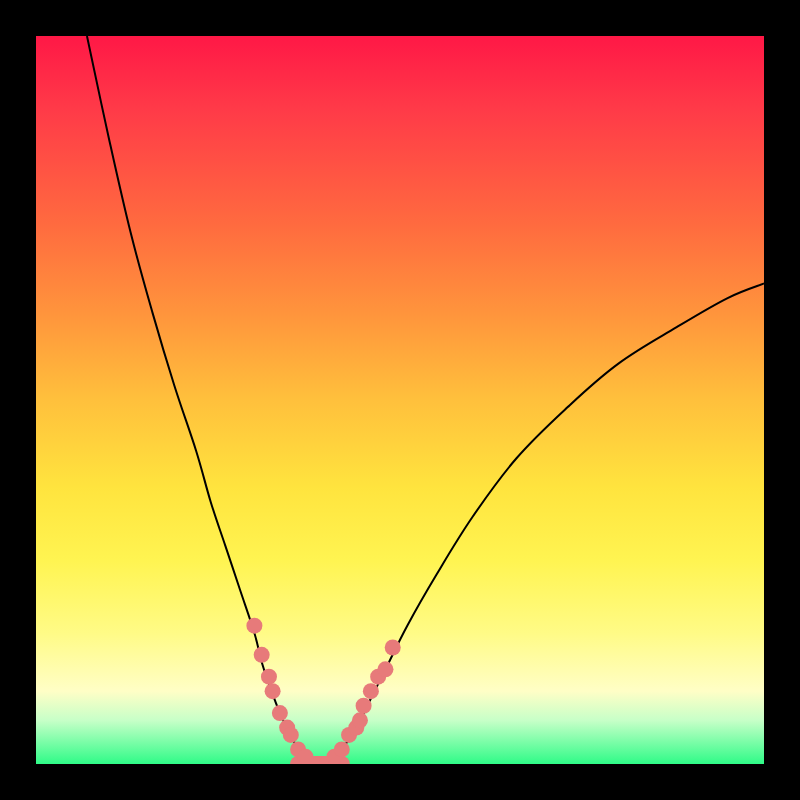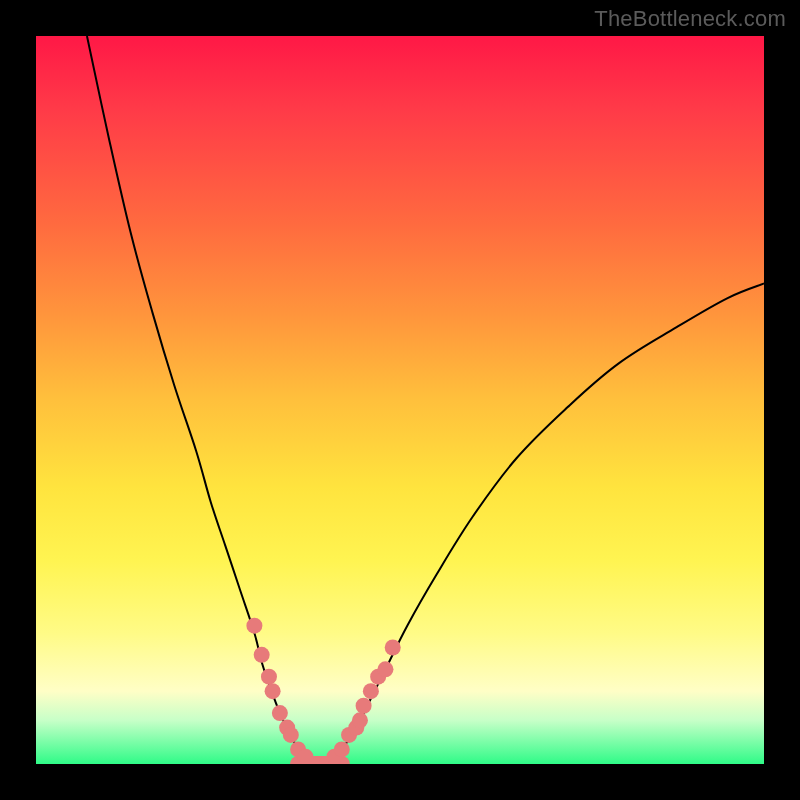--- a/index.html
+++ b/index.html
@@ -69,21 +69,20 @@
     stroke: #e77a7a;
     stroke-width: 16;
     stroke-linecap: round;
     fill: none;
   }
 </style>
 </head>
 <body>
 
 <div class="frame">
-  <div class="watermark">TheBottleneck.com</div>
   <div class="plot-area">
     <svg class="curves" viewBox="0 0 728 728">
       <path id="left-curve" class="curve" d="M 50.96000000000001 0 C 54.891200000000005 18.34559999999999, 64.9376 66.53919999999995, 72.8 101.91999999999996 C 80.66239999999999 137.30079999999998, 86.7776 165.11040000000006, 94.64 196.56000000000006 C 102.5024 228.00960000000006, 108.61760000000001 249.1216, 116.48 276.64 C 124.3424 304.1584, 130.45759999999999 324.5424, 138.32 349.44 C 146.1824 374.3376, 153.608 393.99359999999996, 160.16 414.96 C 166.712 435.9264, 169.4784 448.8848, 174.72 465.92 C 179.9616 482.95520000000005, 184.0384 493.8752, 189.28 509.6 C 194.5216 525.3248, 198.59840000000003 537.5552, 203.84000000000003 553.28 C 209.08160000000004 569.0047999999999, 214.46880000000002 583.856, 218.4 596.96 C 222.3312 610.0640000000001, 223.0592 616.9072, 225.68 626.0799999999999 C 228.3008 635.2527999999999, 229.684 638.7471999999999, 232.96 647.92 C 236.23600000000002 657.0928, 239.94880000000003 667.8671999999999, 243.88000000000002 677.04 C 247.8112 686.2128, 251.524 692.328, 254.79999999999998 698.88 C 258.07599999999996 705.432, 259.45919999999995 709.5088000000001, 262.08 713.44 C 264.7008 717.3712, 266.73920000000004 718.0992, 269.36 720.72 C 271.9808 723.3408000000001, 275.32959999999997 726.6896, 276.64 728"></path>
       <path id="right-curve" class="curve" d="M 291.2 728 C 293.82079999999996 725.3792, 300.5184 719.9920000000001, 305.76 713.44 C 311.0016 706.888, 315.0784 700.7728000000001, 320.32 691.6 C 325.5616 682.4272, 329.6384 672.9632, 334.88 662.48 C 340.1216 651.9968, 342.888 646.464, 349.44 633.36 C 355.992 620.256, 362.10720000000003 606.7152000000001, 371.28000000000003 589.6800000000001 C 380.4528 572.6448, 388.60640000000006 558.376, 400.40000000000003 538.72 C 412.1936 519.0640000000001, 422.3856 501.44640000000004, 436.8 480.48 C 451.2144 459.5136, 463.44480000000004 441.896, 480.48 422.24 C 497.5152 402.584, 513.0944 388.31520000000006, 531.4399999999999 371.28000000000003 C 549.7855999999999 354.2448, 562.7439999999999 342.01439999999997, 582.4 327.59999999999997 C 602.056 313.18559999999997, 620.9839999999999 302.99359999999996, 640.64 291.2 C 660.296 279.4064, 675.8752000000001 269.94239999999996, 691.6 262.08 C 707.3248 254.21759999999998, 721.448 250.14079999999998, 728 247.51999999999998"></path>
       <path id="bottom-seg" class="seg" d="M 262.08 728 L 305.76 728"></path>
       <g id="dots">
           <circle class="dot" cx="218.4" cy="589.6800000000001" r="8"></circle>
           <circle class="dot" cx="225.68" cy="618.8" r="8"></circle>
           <circle class="dot" cx="232.96" cy="640.64" r="8"></circle>
           <circle class="dot" cx="236.6" cy="655.2" r="8"></circle>

